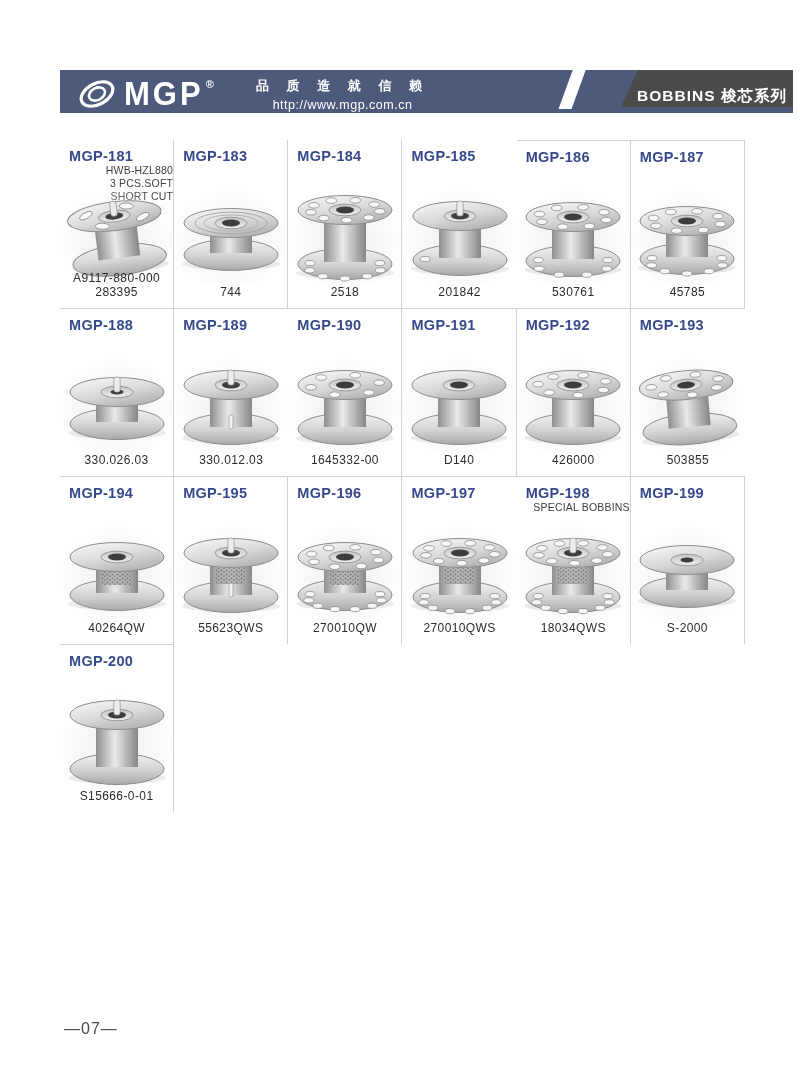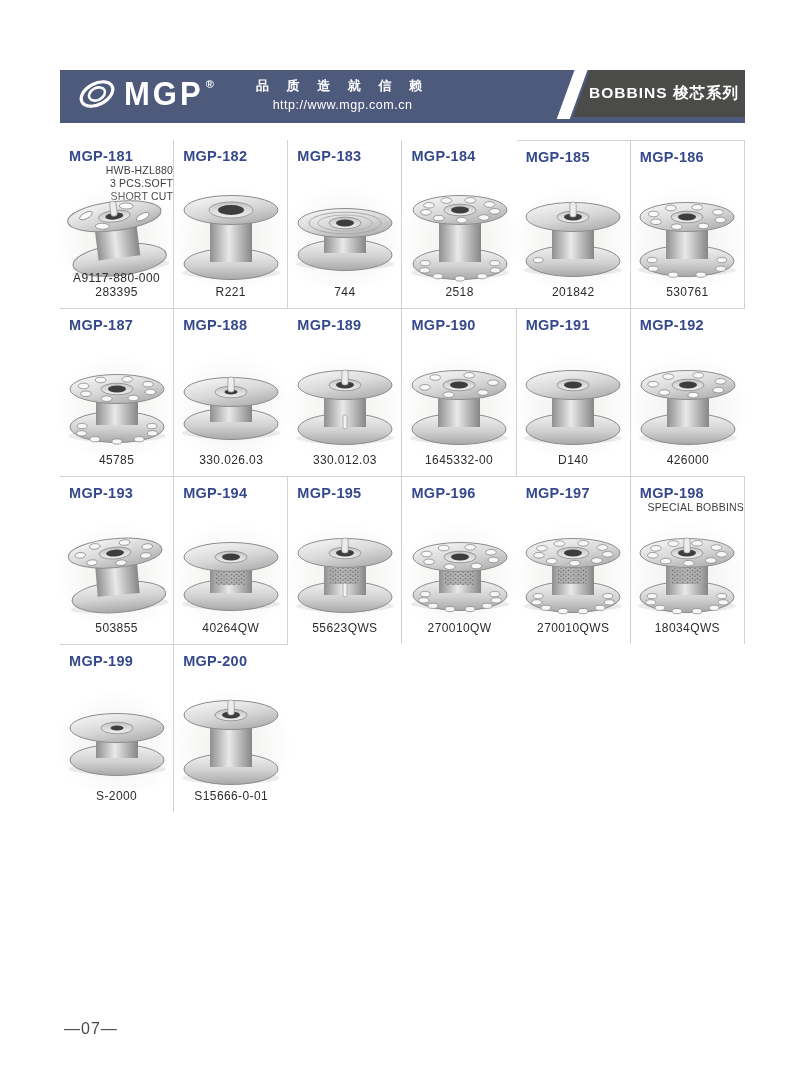--- a/index.html
+++ b/index.html
@@ -4,34 +4,34 @@
 <style>
   html,body{margin:0;padding:0;}
   body{
     width:800px;height:1077px;background:#ffffff;overflow:hidden;
     font-family:"Liberation Sans","DejaVu Sans",sans-serif;
     -webkit-font-smoothing:antialiased;
   }
   .page{position:relative;width:800px;height:1077px;}
 
   
-  .header{position:absolute;left:60px;top:70px;width:685px;height:53px;}
+  .header{position:absolute;left:60px;top:70px;width:685px;height:43px;padding-left:48px;}
   .bar-navy{position:absolute;inset:0;background:#4e5a7c;}
   .logo{position:absolute;left:16px;top:0;height:47px;display:flex;align-items:center;color:#fff;}
   .logo svg{display:block;margin-right:6px;}
   .brand{font-size:31px;font-weight:bold;letter-spacing:3px;line-height:1;transform:scaleY(1.05);}
   .reg{font-size:11px;vertical-align:top;position:relative;top:-10px;left:2px;font-weight:bold;}
   .tagline{position:absolute;left:196px;top:7px;color:#fff;}
   .slogan{font-size:13px;letter-spacing:7px;font-weight:bold;}
   .website{font-size:12.5px;letter-spacing:.5px;margin-top:3px;text-align:center;}
   .gap-stripe{position:absolute;left:506px;top:-2px;bottom:4px;width:13px;background:#fff;transform:skewX(-20deg);}
   .bar-charcoal{
     position:absolute;right:0;top:0;bottom:6px;width:172px;background:#4b4b49;
     clip-path:polygon(17px 0,100% 0,100% 100%,0 100%);
-    display:flex;align-items:center;justify-content:center;
+    display:flex;align-items:flex-end;justify-content:center;
   }
   .bar-charcoal span{color:#fff;font-weight:bold;font-size:15.5px;letter-spacing:1px;padding-left:10px;}
 
   
   .grid{
     position:absolute;left:60px;top:140px;width:685px;height:840px;
     display:grid;grid-template-columns:repeat(6,1fr);grid-auto-rows:168px;
   }
   .cell{position:relative;border:0 solid #d2d2d2;}
   .cell:not(:nth-child(4n)){border-right-width:1px;}
@@ -124,38 +124,20 @@
               <ellipse cx="79.1" cy="27.4" rx="7" ry="3" fill="#fbfbfb" stroke="#888" stroke-width="0.8" transform="rotate(8.333333333333334 79.1 27.4)"></ellipse>
               <ellipse cx="66" cy="36" rx="16" ry="5.8" fill="url(#gHub)" stroke="#8a8a8a" stroke-width="0.8"></ellipse>
               <ellipse cx="66" cy="36" rx="9" ry="3.4" fill="#3d3d3d"></ellipse>
               <rect x="62.8" y="21" width="6.4" height="15" rx="2.6" fill="#ececec" stroke="#9a9a9a" stroke-width="0.8"></rect>
             </g>
           </svg>
         </div>
     <div class="pn">A9117-880-000  283395</div>
   </div>
       <div class="cell">
-    <div class="code">MGP-182</div>
-    <div class="notes"></div>
-    <div class="art">
-          <div class="halo"></div>
-          <svg width="132" height="110" viewBox="0 0 132 110">
-            <g>
-              <ellipse cx="66" cy="93" rx="49" ry="6" fill="rgba(0,0,0,0.07)"></ellipse>
-              <ellipse cx="66" cy="84" rx="47" ry="15.5" fill="url(#gFlange)" stroke="#8d8d8d" stroke-width="1"></ellipse>
-              <rect x="45" y="34" width="42" height="48" fill="url(#gCore)"></rect>
-              <ellipse cx="66" cy="30" rx="47" ry="14.5" fill="url(#gFlangeTop)" stroke="#8d8d8d" stroke-width="1"></ellipse>
-              <ellipse cx="66" cy="30" rx="22" ry="8" fill="url(#gHub)" stroke="#8a8a8a" stroke-width="0.8"></ellipse>
-              <ellipse cx="66" cy="30" rx="13" ry="5" fill="#3d3d3d"></ellipse>
-            </g>
-          </svg>
-        </div>
-    <div class="pn">R221</div>
-  </div>
-      <div class="cell">
     <div class="code">MGP-183</div>
     <div class="notes"></div>
     <div class="art">
           <div class="halo"></div>
           <svg width="132" height="110" viewBox="0 0 132 110">
             <g>
               <ellipse cx="66" cy="84" rx="49" ry="6" fill="rgba(0,0,0,0.07)"></ellipse>
               <ellipse cx="66" cy="75" rx="47" ry="15.5" fill="url(#gFlange)" stroke="#8d8d8d" stroke-width="1"></ellipse>
               <rect x="45" y="47" width="42" height="26" fill="url(#gCore)"></rect>
               <ellipse cx="66" cy="43" rx="47" ry="14.5" fill="url(#gFlangeTop)" stroke="#8d8d8d" stroke-width="1"></ellipse>

